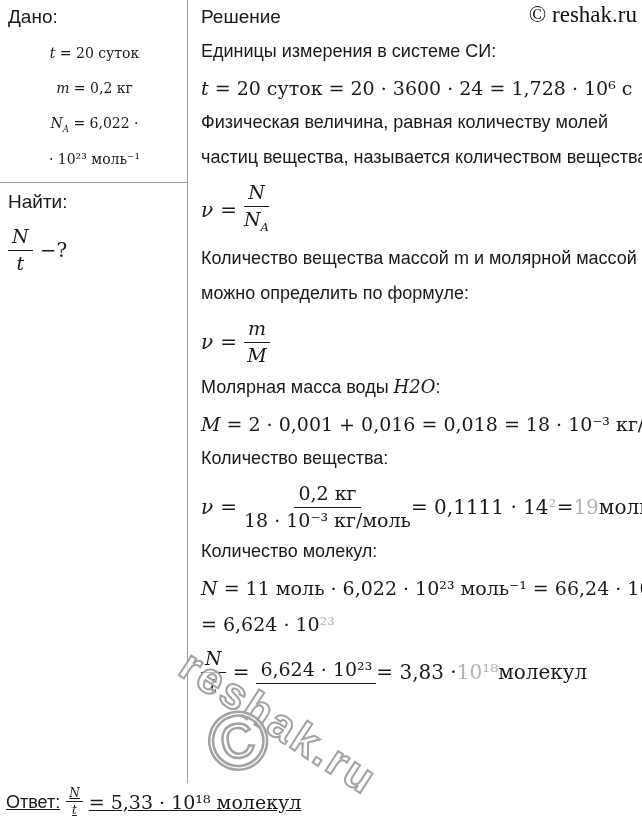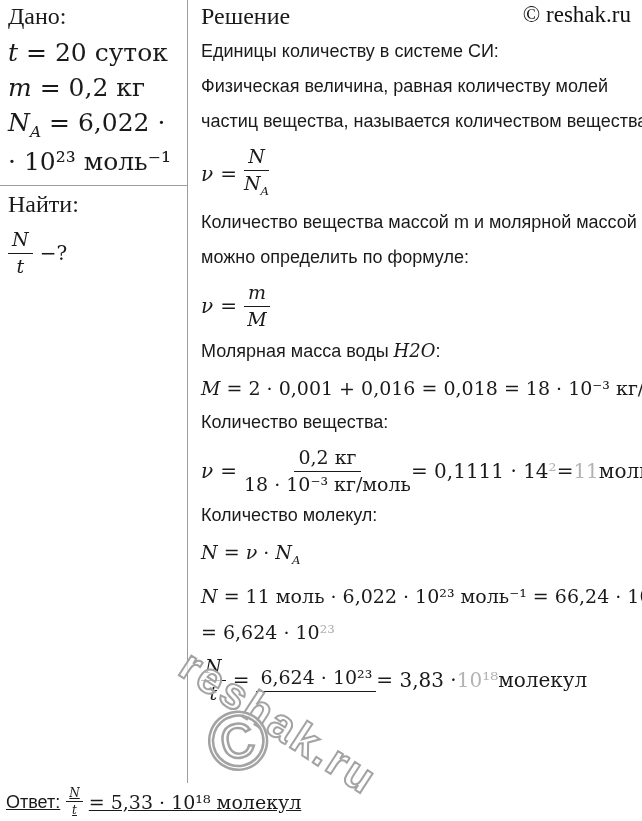--- a/index.html
+++ b/index.html
@@ -20,21 +20,21 @@
     width:188px;
     border-right:1px solid #9c9c9c;
     flex-shrink:0;
   }
   .left-col .pad { padding:6px 6px 0 8px; }
   .divider { border-top:1px solid #9c9c9c; width:100%; }
 
   
   .right-col { width:454px; padding:6px 0 0 13px; }
 
-  .label { font-size:24px; line-height:21px; margin-bottom:14px; white-space:nowrap;font-family:Liberation Serif, serif; }
+  .label { font-size:19px; line-height:21px; margin-bottom:14px; white-space:nowrap; }
   .t-row { font-size:18px; line-height:21px; margin-bottom:14px; white-space:nowrap; }
   .m-row {
     font-family:"DejaVu Serif", serif;
     font-size:19px; line-height:24px; margin-bottom:12px; white-space:nowrap;
   }
   .f-row {
     display:flex; align-items:center;
     font-family:"DejaVu Serif", serif;
     font-size:20px; margin-bottom:10px; white-space:nowrap;
   }
@@ -43,37 +43,37 @@
   .v { font-style:italic; font-family:"DejaVu Serif", serif; }
   sub { font-size:0.62em; font-style:italic; }
 
   .frac { display:inline-flex; flex-direction:column; align-items:center; font-size:19px; line-height:21px; }
   .frac .num { padding:0 4px 3px; border-bottom:1.5px solid #1a1a1a; text-align:center; }
   .frac .den { padding-top:2px; text-align:center; }
 
   .fade { color:#b3b3b3; }
 
   
-  .left-col .m-row { margin-bottom:11px; font-size:25px; }
+  .left-col .m-row { margin-bottom:11px; font-size:14px;text-align:center; }
   .left-col .m-cont { margin-top:-5px; }
   .find-pad { padding:8px 6px 0 8px; }
 
   
   .answer-row {
     display:flex; align-items:center;
     padding-left:6px; height:38px;
     font-size:18px; white-space:nowrap;text-decoration:underline;
   }
   .answer-row .frac { font-size:12px; line-height:13px; margin:0 6px; }
   .answer-row .frac .num { border-bottom:1px solid #1a1a1a; padding:0 3px 1px; }
   .answer-row .rest { font-family:"DejaVu Serif", serif; font-size:19px; }
 
   
   .copyright {
-    position:absolute; top:2px; right:11px;
+    position:absolute; top:2px; right:5px;
     font-family:"Liberation Serif", serif;
     font-size:23px; color:#111;
   }
 
   
   .wm { position:absolute; left:0; top:0; width:100%; height:100%; pointer-events:none; z-index:5; }
   .wm-text {
     position:absolute; left:198px; top:640px;
     font-size:44px; font-weight:bold; letter-spacing:3px;
     color:rgba(255,255,255,0.72);
@@ -114,22 +114,23 @@
             <span class="den v">t</span>
           </span>
           <span class="eq">−?</span>
         </div>
       </div>
     </aside>
 
     <main class="right-col">
       <p class="label">Решение</p>
 
-      <p class="t-row">Единицы количеству в системе СИ:</p>
-
+      <p class="t-row">Единицы измерения в системе СИ:</p>
+
+      <p class="m-row"><span class="v">t</span><span> = 20 суток = 20 · 3600 · 24 = 1,728 · 10⁶ с</span></p>
 
       <p class="t-row">Физическая величина, равная количеству молей</p>
       <p class="t-row">частиц вещества, называется количеством вещества:</p>
 
       <div class="f-row">
         <span class="v">ν</span>
         <span class="eq">=</span>
         <span class="frac">
           <span class="num v">N</span>
           <span class="den"><span class="v">N</span><sub>A</sub></span>
@@ -157,27 +158,26 @@
       <div class="f-row">
         <span class="v">ν</span>
         <span class="eq">=</span>
         <span class="frac">
           <span class="num">0,2 кг</span>
           <span class="den">18 · 10⁻³ кг/моль</span>
         </span>
         <span> = 0,1111 · 14</span>
           <span class="fade">²</span>
           <span> = </span>
-          <span class="fade">11</span>
+          <span class="fade">19</span>
           <span> моль</span>
       </div>
 
       <p class="t-row">Количество молекул:</p>
 
-      <p class="m-row"><span class="v">N</span><span> = </span><span class="v">ν</span><span> · </span><span class="v">N</span><sub>A</sub></p>
 
       <p class="m-row"><span class="v">N</span><span> = 11 моль · 6,022 · 10²³ моль⁻¹ = 66,24 · 10²³</span></p>
 
       <p class="m-row"><span>= 6,624 · 10</span><span class="fade">²³</span></p>
 
 
       <div class="f-row">
         <span class="frac">
           <span class="num v">N</span>
           <span class="den v">t</span>

